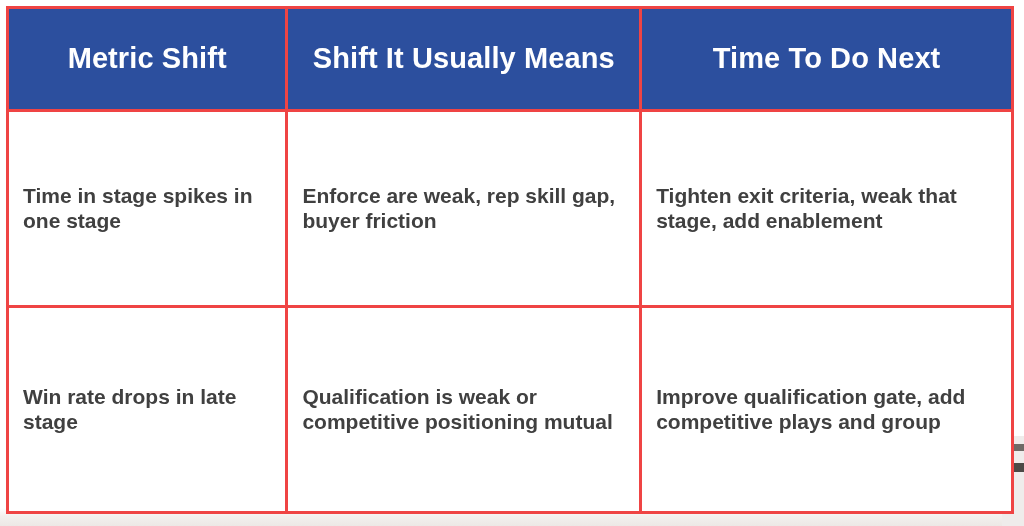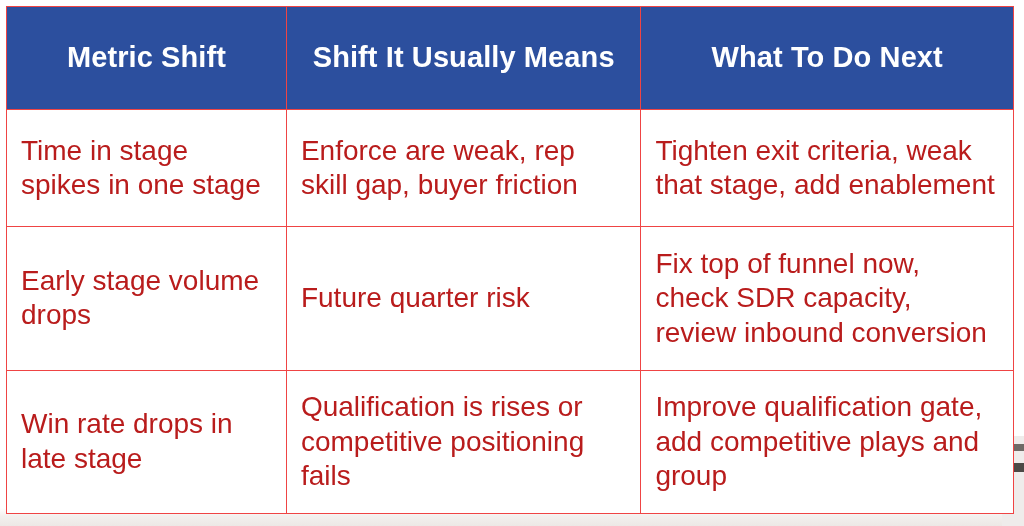--- a/index.html
+++ b/index.html
@@ -66,41 +66,41 @@
     table-layout: fixed;
     background: #ffffff;
   }
 
   table.matrix col.c1 { width: 27.8%; }
   table.matrix col.c2 { width: 35.2%; }
   table.matrix col.c3 { width: 37.0%; }
 
   table.matrix th,
   table.matrix td {
-    border: 1px solid #ef4444;
+    border: 3px solid #ef4444;
     vertical-align: middle;
     padding: 6px 14px;
     box-sizing: border-box;
   }
 
   table.matrix thead th {
     background: #2c4f9e;
     color: #ffffff;
     font-size: 29px;
     font-weight: bold;
     letter-spacing: 0.1px;
     line-height: 1.15;
     height: 103px;
   }
 
   table.matrix tbody td {
     background: #ffffff;
-    color: #b91c1c;
-    font-size: 28px;
-    font-weight: normal;
+    color: #404040;
+    font-size: 21px;
+    font-weight: bold;
     line-height: 1.23;
   }
 
   table.matrix tbody tr.r1 td { height: 95px; }
   table.matrix tbody tr.r2 td { height: 114px; }
   table.matrix tbody tr.r3 td { height: 96px; }
   table.matrix tbody tr.r4 td { height: 100px; }
 
   .cell-text { display: block; }
 </style>
@@ -124,53 +124,42 @@
       </colgroup>
       <thead>
         <tr>
           <th>
             <span class="cell-text">Metric Shift</span>
           </th>
           <th>
             <span class="cell-text">Shift It Usually Means</span>
           </th>
           <th>
-            <span class="cell-text">What To Do Next</span>
+            <span class="cell-text">Time To Do Next</span>
           </th>
         </tr>
       </thead>
       <tbody>
         <tr class="r1">
           <td>
             <span class="cell-text">Time in stage spikes in one stage</span>
           </td>
           <td>
             <span class="cell-text">Enforce are weak, rep skill gap, buyer friction</span>
           </td>
           <td>
             <span class="cell-text">Tighten exit criteria, weak that stage, add enablement</span>
           </td>
         </tr>
-        <tr class="r2">
-          <td>
-            <span class="cell-text">Early stage volume drops</span>
-          </td>
-          <td>
-            <span class="cell-text">Future quarter risk</span>
-          </td>
-          <td>
-            <span class="cell-text">Fix top of funnel now, check SDR capacity, review inbound conversion</span>
-          </td>
-        </tr>
         <tr class="r4">
           <td>
             <span class="cell-text">Win rate drops in late stage</span>
           </td>
           <td>
-            <span class="cell-text">Qualification is rises or competitive positioning fails</span>
+            <span class="cell-text">Qualification is weak or competitive positioning mutual</span>
           </td>
           <td>
             <span class="cell-text">Improve qualification gate, add competitive plays and group</span>
           </td>
         </tr>
       </tbody>
     </table>
   </div>
 
 </div>

